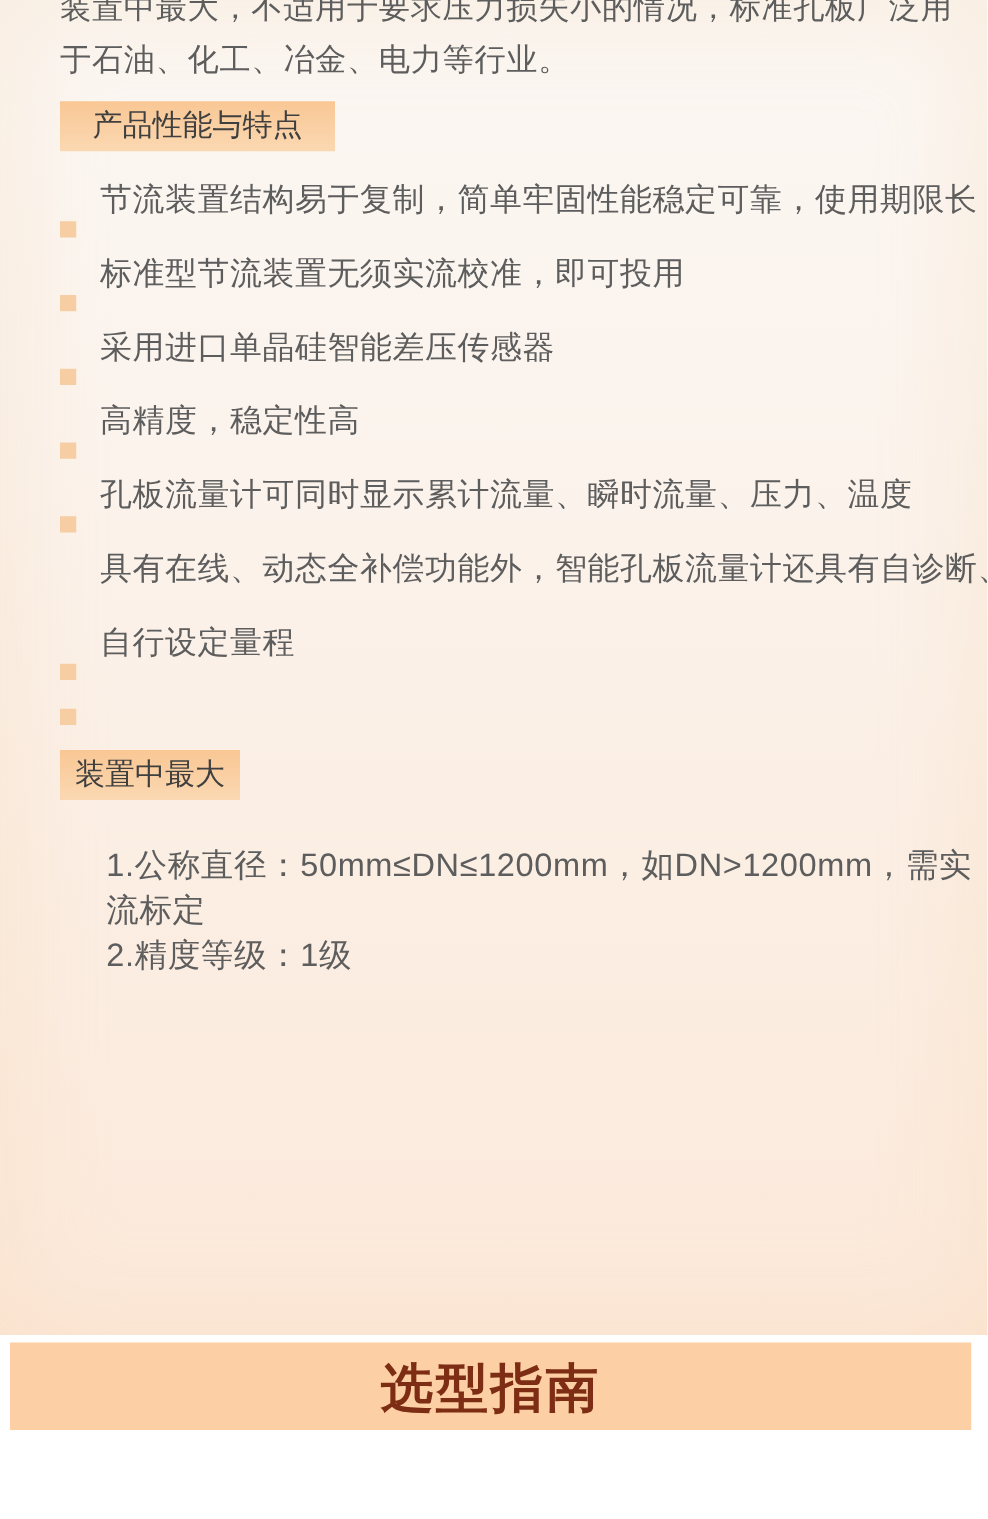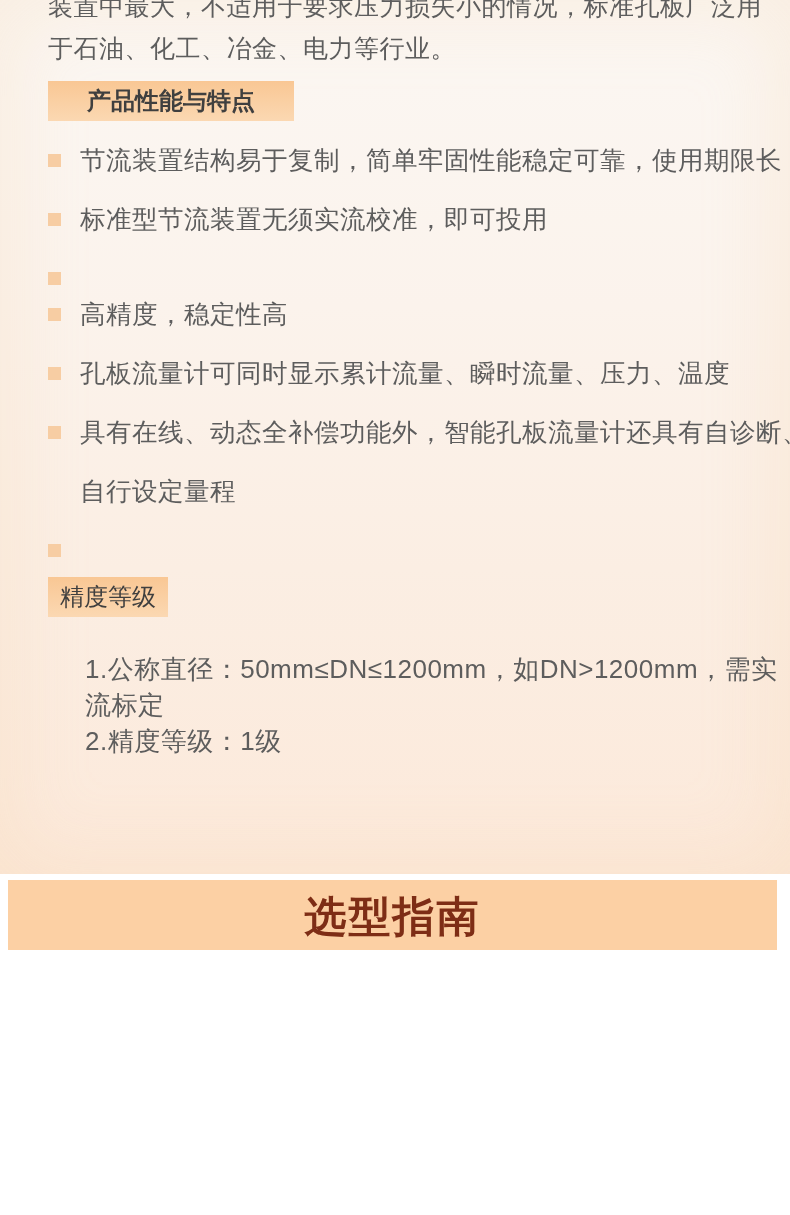--- a/index.html
+++ b/index.html
@@ -11,21 +11,21 @@
     width: 790px;
     height: 1215px;
     overflow: hidden;
     font-family: "Liberation Sans", "DejaVu Sans", sans-serif;
     position: relative;
   }
   
   .card {
     box-sizing: border-box;
     width: 790px;
-    height: 874px;
+    height: 1068px;
     padding: 0 42px 0 48px;
     background: linear-gradient(180deg, #fbf7f3 0%, #fbf3ec 35%, #fbeee3 65%, #fce9da 100%);
     box-shadow: inset 0 0 70px 18px rgba(248, 208, 168, 0.22);
     overflow: hidden;
   }
   .para {
     margin: 0;
     font-size: 25px;
     line-height: 42px;
     color: #5d5d5d;
@@ -36,33 +36,33 @@
 
   .section-header {
     display: inline-block;
     font-size: 24px;
     line-height: 40px;
     height: 40px;
     color: #3f3f3f;
     background: linear-gradient(180deg, #f9c794 0%, #fbd8b2 100%);
     white-space: pre;
   }
-  .section-header.wide { padding: 0 39px; margin-top: 12px; font-weight: bold; }
+  .section-header.wide { padding: 0 26px; margin-top: 12px; }
   .section-header.narrow { padding: 0 12px; margin-top: 20px; }
   .header-row { line-height: 0; }
 
   
   .features {
     list-style: none;
     margin: 10px 0 0 0;
     padding: 0;
   }
   .features li {
     display: flex;
-    align-items: flex-start;
+    align-items: flex-end;
     font-size: 25.5px;
     line-height: 59px;
     color: #5d5d5d;
     white-space: pre;
     letter-spacing: 0.5px;
   }
   .bullet {
     flex: 0 0 auto;
     width: 13px;
     height: 13px;
@@ -119,41 +119,42 @@
     <li>
       <span class="bullet"></span>
       <span>节流装置结构易于复制，简单牢固性能稳定可靠，使用期限长</span>
     </li>
     <li>
       <span class="bullet"></span>
       <span>标准型节流装置无须实流校准，即可投用</span>
     </li>
     <li>
       <span class="bullet"></span>
+      <span>采用进口单晶硅智能差压传感器</span>
     </li>
     <li>
       <span class="bullet"></span>
       <span>高精度，稳定性高</span>
     </li>
     <li>
       <span class="bullet"></span>
       <span>孔板流量计可同时显示累计流量、瞬时流量、压力、温度</span>
     </li>
     <li>
       <span class="bullet"></span>
       <span>具有在线、动态全补偿功能外，智能孔板流量计还具有自诊断、
 自行设定量程</span>
     </li>
     <li>
       <span class="bullet"></span>
     </li>
   </ul>
 
   <div class="header-row">
-    <div class="section-header narrow">精度等级</div>
+    <div class="section-header narrow">装置中最大</div>
   </div>
 
   <div class="tech-list">
     <p>1.公称直径：50mm≤DN≤1200mm，如DN&gt;1200mm，需实
 流标定</p>
     <p>2.精度等级：1级</p>
   </div>
 
 </div>
 

